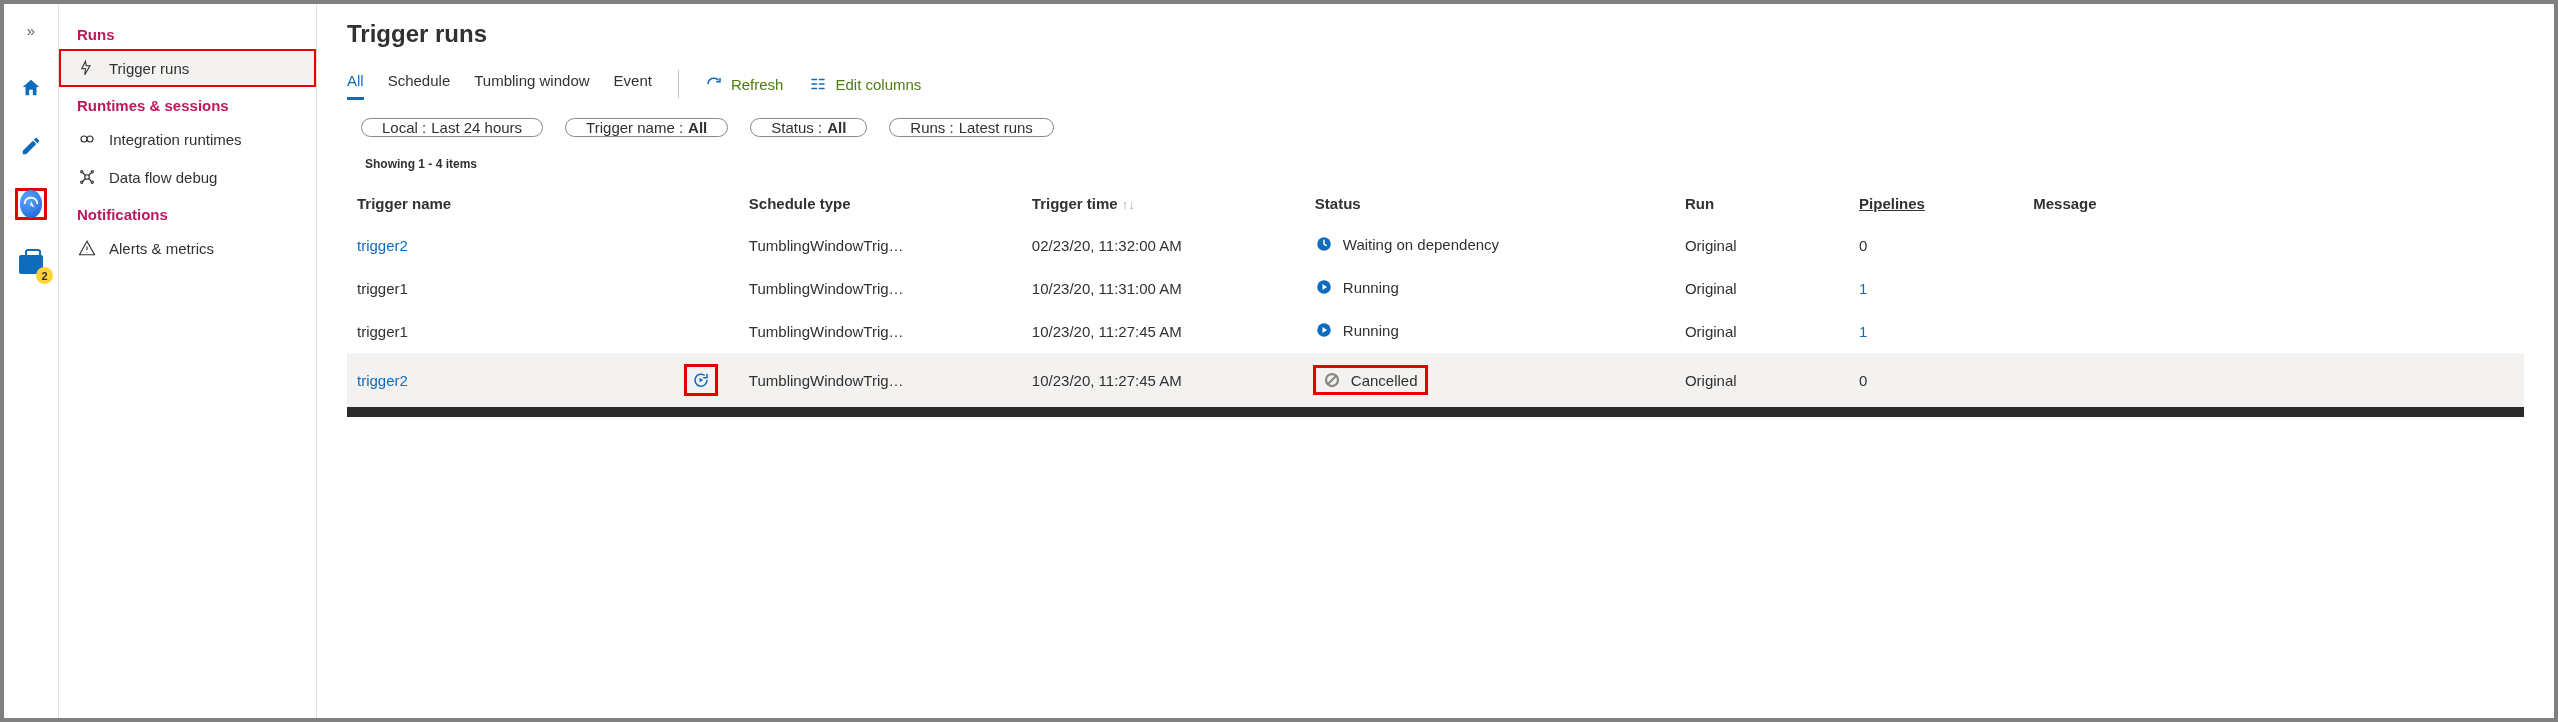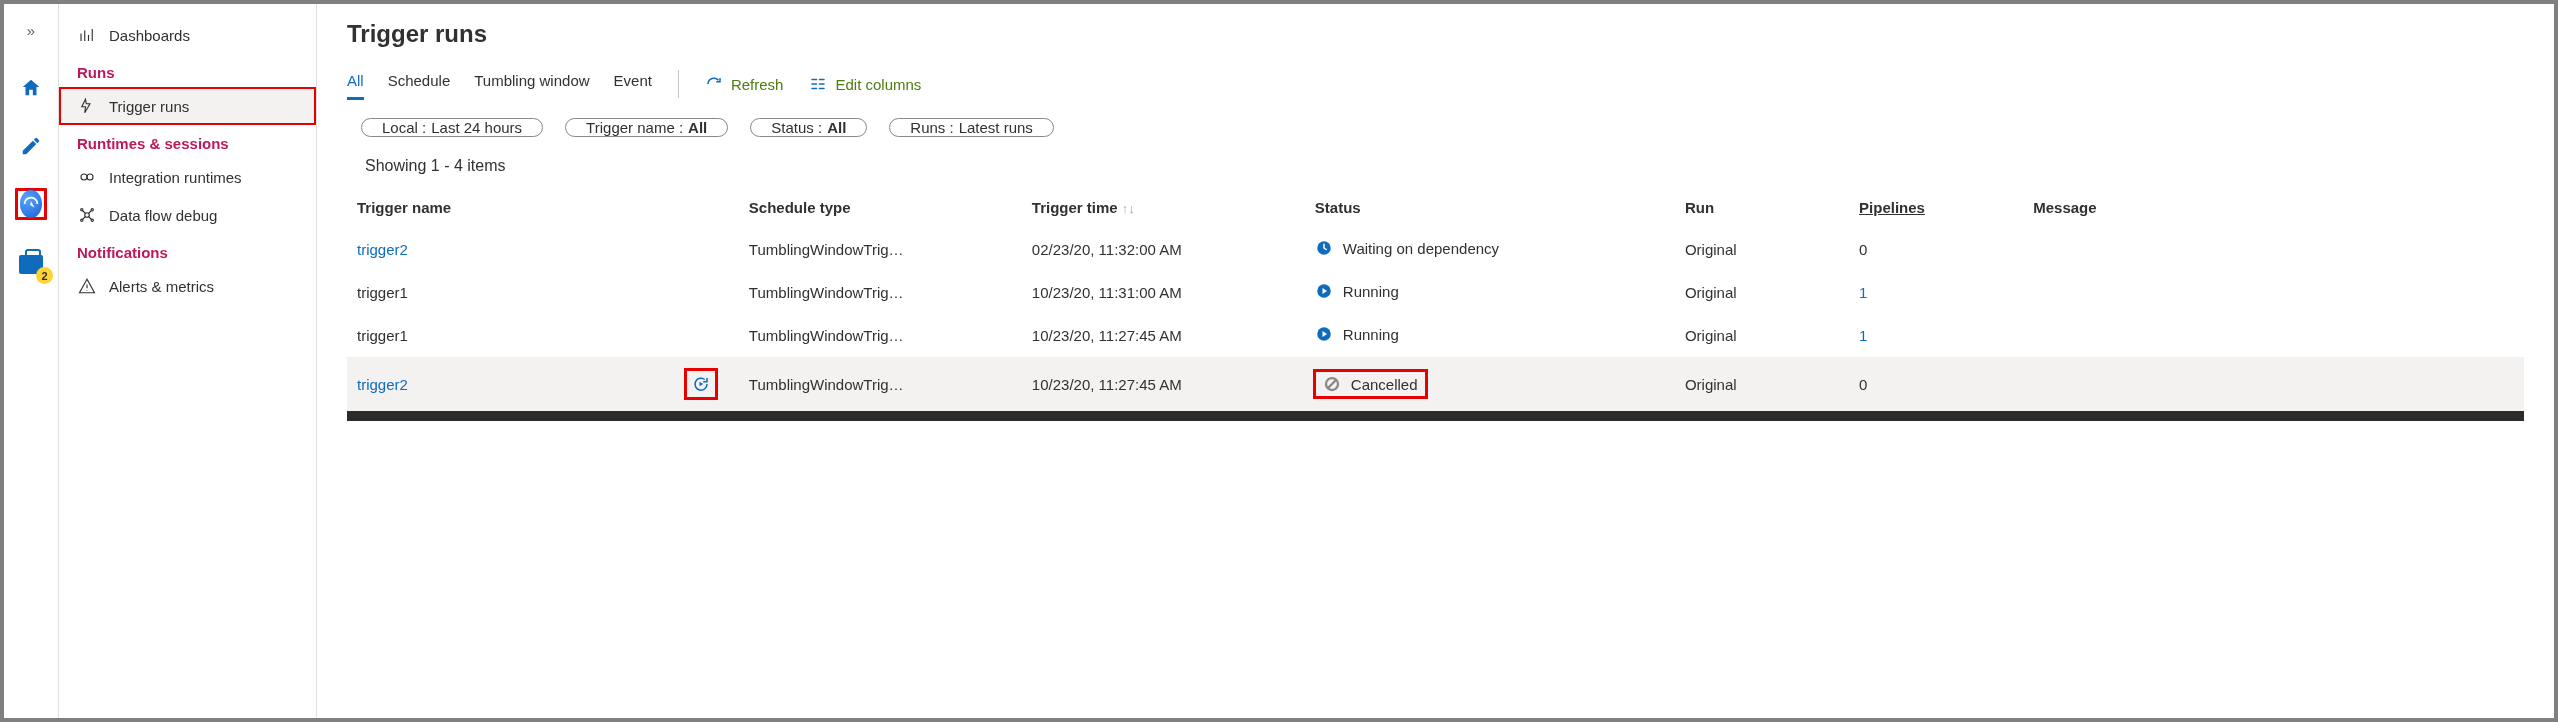--- a/index.html
+++ b/index.html
@@ -154,21 +154,22 @@
     font-size: 15px;
     cursor: pointer;
     display: inline-flex;
     gap: 5px;
   }
   .pill .k { color: #323130; }
   .pill .v { font-weight: 700; }
   .pill.light .v { font-weight: 400; }
   .showing {
     padding: 2px 0 12px 18px;
-    font-size: 16px;
+    font-size: 12px;
+    font-weight: bold;
   }
   
   .tbl {
     flex: 1;
     overflow: auto;
   }
   table {
     width: 100%;
     border-collapse: collapse;
     font-size: 15px;
@@ -248,28 +249,20 @@
           </svg>
       </div>
     </div>
     <div class="rail-item" style="margin-top:2px;">
       <div class="toolbox"></div>
       <span class="badge">2</span>
     </div>
   </div>
 
   <div class="sidebar">
-    <div class="nav-item">
-      <span class="icon">
-        <svg viewBox="0 0 24 24" width="18" height="18">
-            <path stroke="#323130" fill="none" stroke-width="1.5" d="M4 20V10M9 20V6M14 20V12M19 20V4"></path>
-          </svg>
-      </span>
-      <span>Dashboards</span>
-    </div>
 
     <div class="section-title">Runs</div>
     <div class="nav-item active">
       <span class="icon">
         <svg viewBox="0 0 24 24" width="18" height="18">
             <path stroke="#323130" fill="none" stroke-width="1.5" d="M10 3L5 13h5l-1 8 7-12h-5z"></path>
           </svg>
       </span>
       <span>Trigger runs</span>
     </div>

